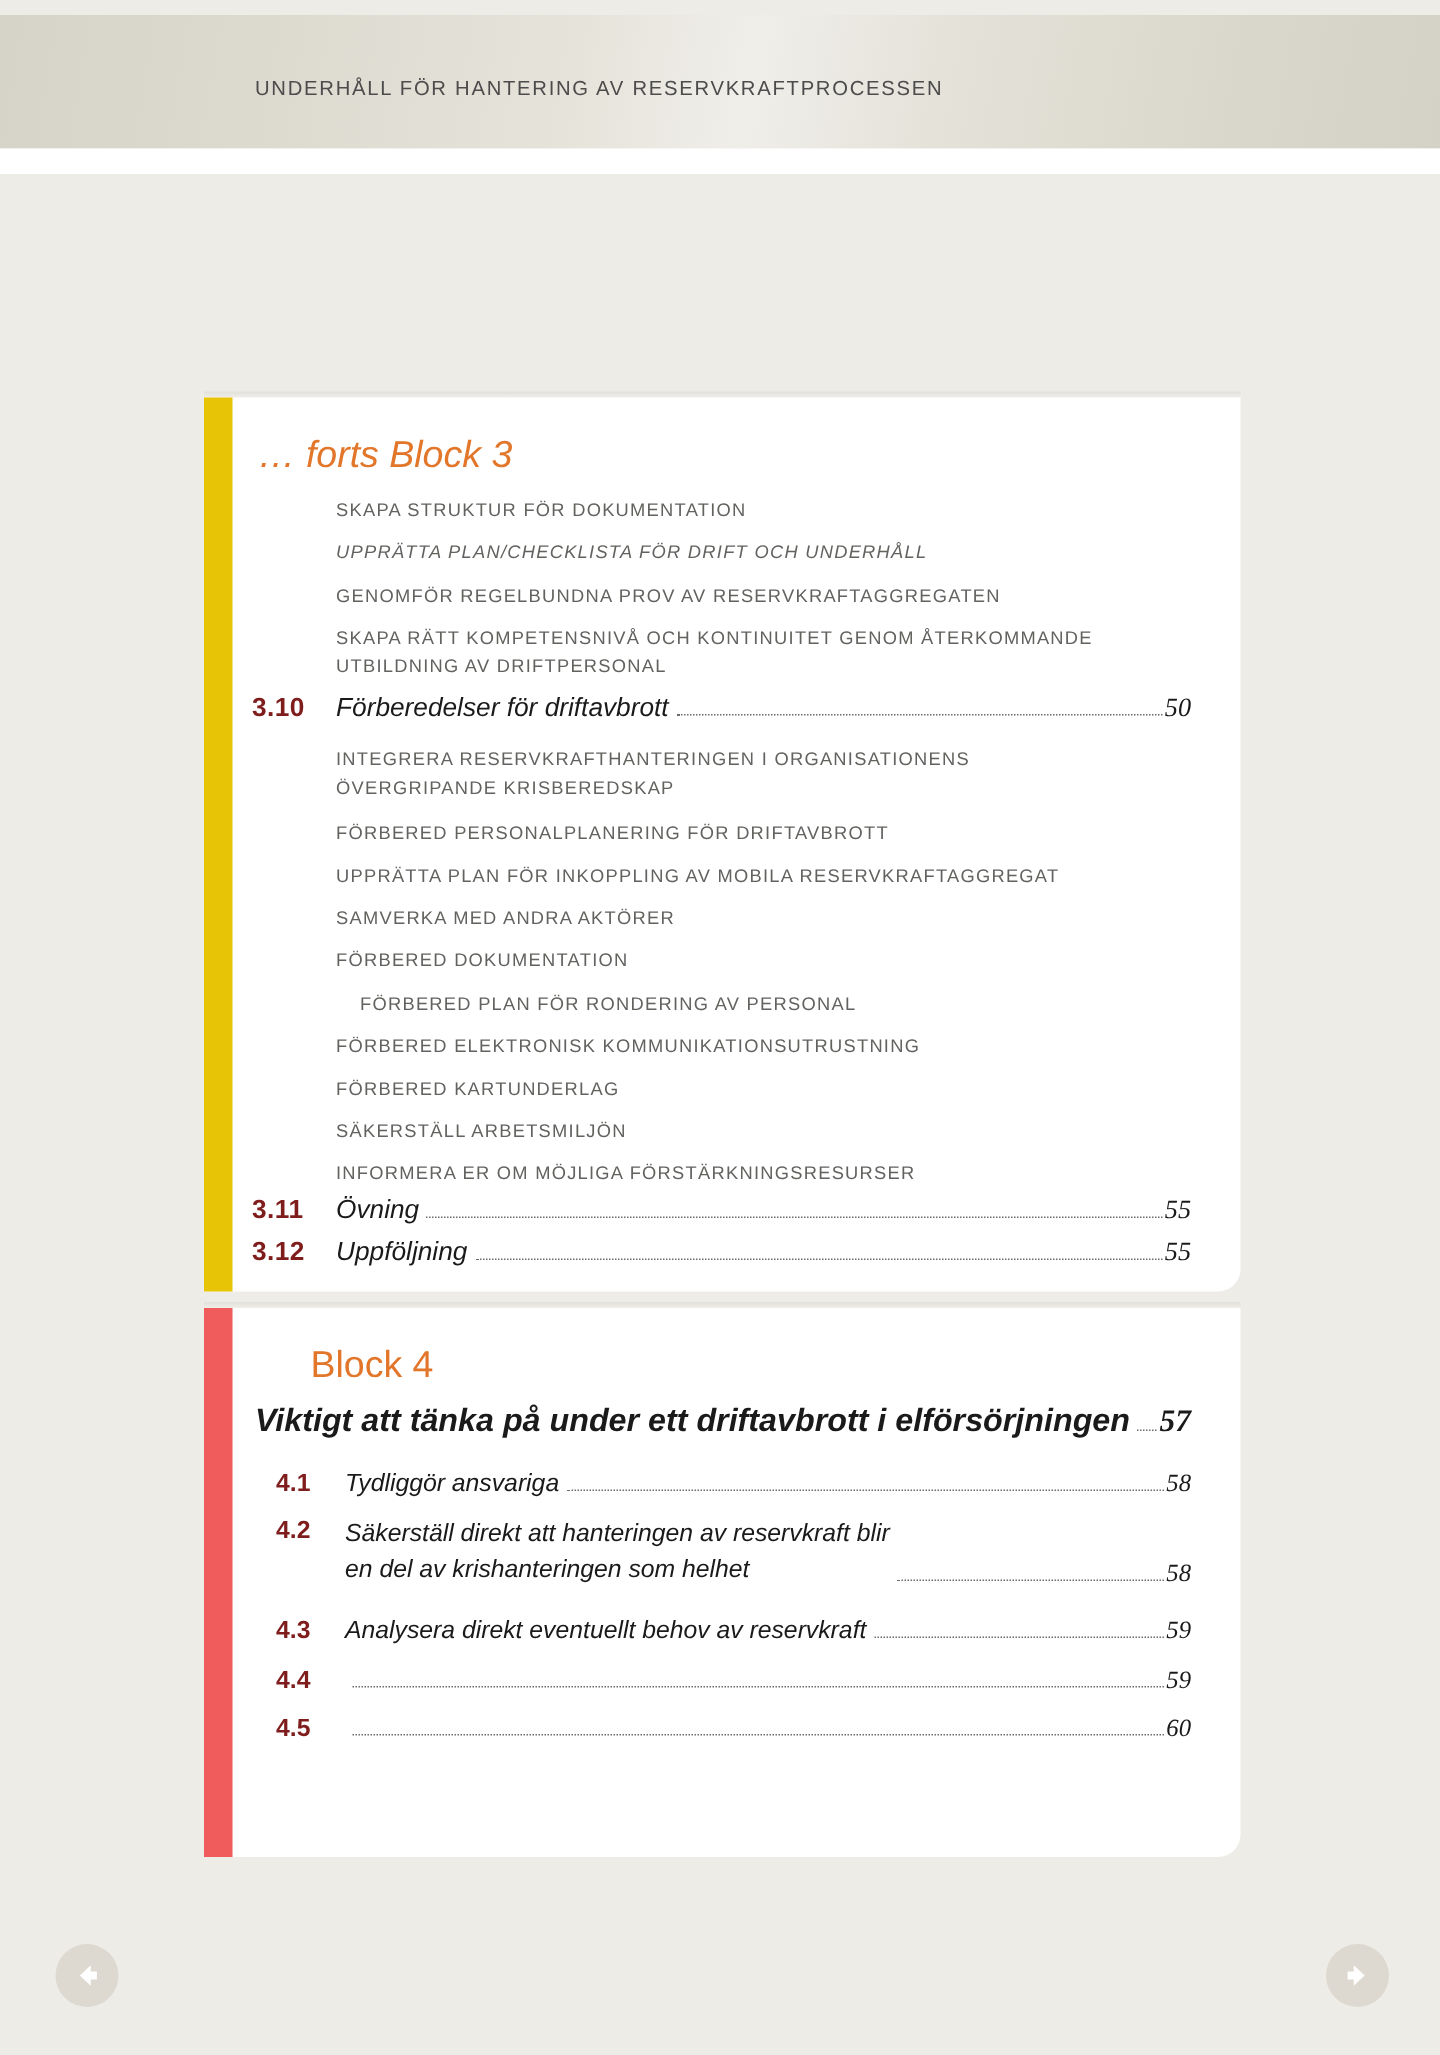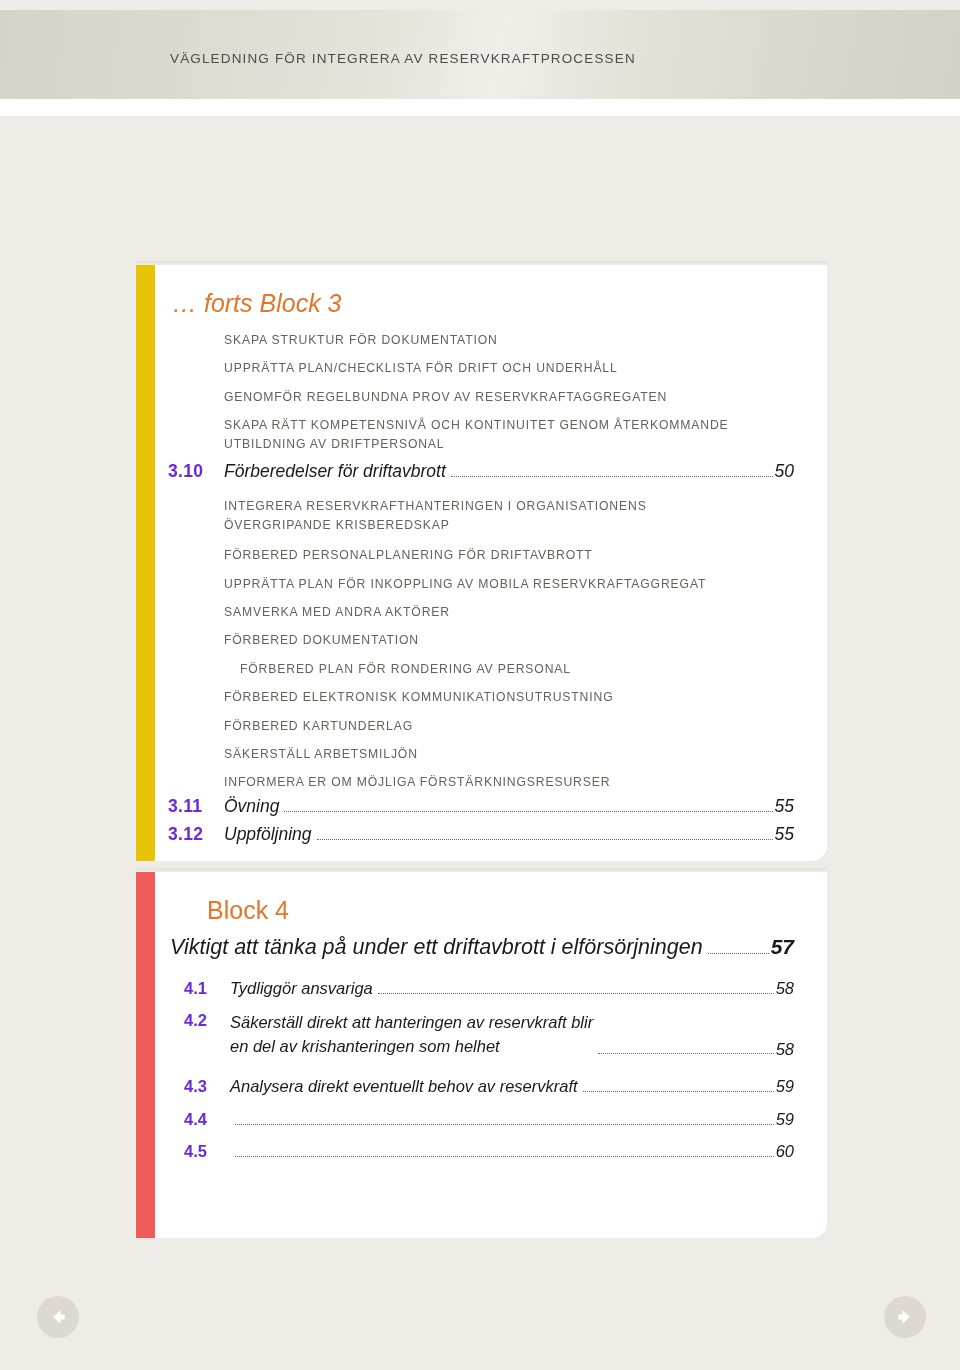--- a/index.html
+++ b/index.html
@@ -103,49 +103,50 @@
 
   
   .toc-row {
     position: absolute;
     display: flex;
     align-items: baseline;
     font-style: italic;
   }
   .toc-num {
     flex: 0 0 auto;
-    color: #6d28d9;
+    color: #7f1d1d;
     font-style: normal;
     font-weight: 700;
   }
   .toc-title {
     flex: 0 0 auto;
     color: #1a1a1a;
     white-space: pre-line;
   }
   .toc-dots {
     flex: 1 1 auto;
     border-bottom: 1.6px dotted #6d6d6d;
     margin: 0 2px 4px 5px;
     min-width: 8px;
   }
   .toc-page {
     flex: 0 0 auto;
     color: #1a1a1a;
     font-weight: 400;
+    font-family: Liberation Serif, serif;
   }
 
   
   .lvl2 { font-size: 17.5px; }
   .lvl2 .toc-num { font-size: 17.5px; letter-spacing: 0.3px; }
   .lvl2 .toc-page { font-size: 17.5px; }
 
   
   .lvl1 { font-size: 21.5px; font-weight: 700; }
-  .lvl1 .toc-title { font-weight: 400; }
+  .lvl1 .toc-title { font-weight: 700; }
   .lvl1 .toc-page { font-weight: 700; font-size: 21px; }
   .lvl1 .toc-dots { margin-bottom: 5px; }
 
   
   .lvl3 { font-size: 16.5px; }
   .lvl3 .toc-num { font-size: 16.5px; }
   .lvl3 .toc-page { font-size: 16.5px; }
 
   .multiline .toc-dots { align-self: flex-end; margin-bottom: 5px; }
 
@@ -160,31 +161,31 @@
     justify-content: center;
   }
   #nav-prev { left: 37px; top: 1296px; }
   #nav-next { left: 884px; top: 1296px; }
   .nav-arrow svg { display: block; }
 </style>
 </head>
 <body>
 
 <div class="header-band"></div>
-<div class="header-title">VÄGLEDNING FÖR INTEGRERA AV RESERVKRAFTPROCESSEN</div>
+<div class="header-title">UNDERHÅLL FÖR HANTERING AV RESERVKRAFTPROCESSEN</div>
 <div class="header-gap"></div>
 
 <div class="card-top-shadow" id="card-block3-shade"></div>
 <div class="card" id="card-block3"></div>
 <div class="side-bar" id="bar-yellow"></div>
 
 <div class="block-heading" style="left:172px; top:289px;">… forts Block 3</div>
 
 <div class="sub-item" style="left:224px; top:331px;">SKAPA STRUKTUR FÖR DOKUMENTATION</div>
-<div class="sub-item" style="left:224px; top:359px;">UPPRÄTTA PLAN/CHECKLISTA FÖR DRIFT OCH UNDERHÅLL</div>
+<div class="sub-item" style="left:224px; top:359px;font-style:italic;">UPPRÄTTA PLAN/CHECKLISTA FÖR DRIFT OCH UNDERHÅLL</div>
 <div class="sub-item" style="left:224px; top:388px;">GENOMFÖR REGELBUNDNA PROV AV RESERVKRAFTAGGREGATEN</div>
 <div class="sub-item" style="left:224px; top:416px;">SKAPA RÄTT KOMPETENSNIVÅ OCH KONTINUITET GENOM ÅTERKOMMANDE
 UTBILDNING AV DRIFTPERSONAL</div>
 
 <div class="toc-row lvl2" style="left:168px; top:461px; width:626px;">
   <span class="toc-num" style="width:56px;">3.10</span>
   <span class="toc-title">Förberedelser för driftavbrott</span>
   <span class="toc-dots"></span>
   <span class="toc-page">50</span>
 </div>

